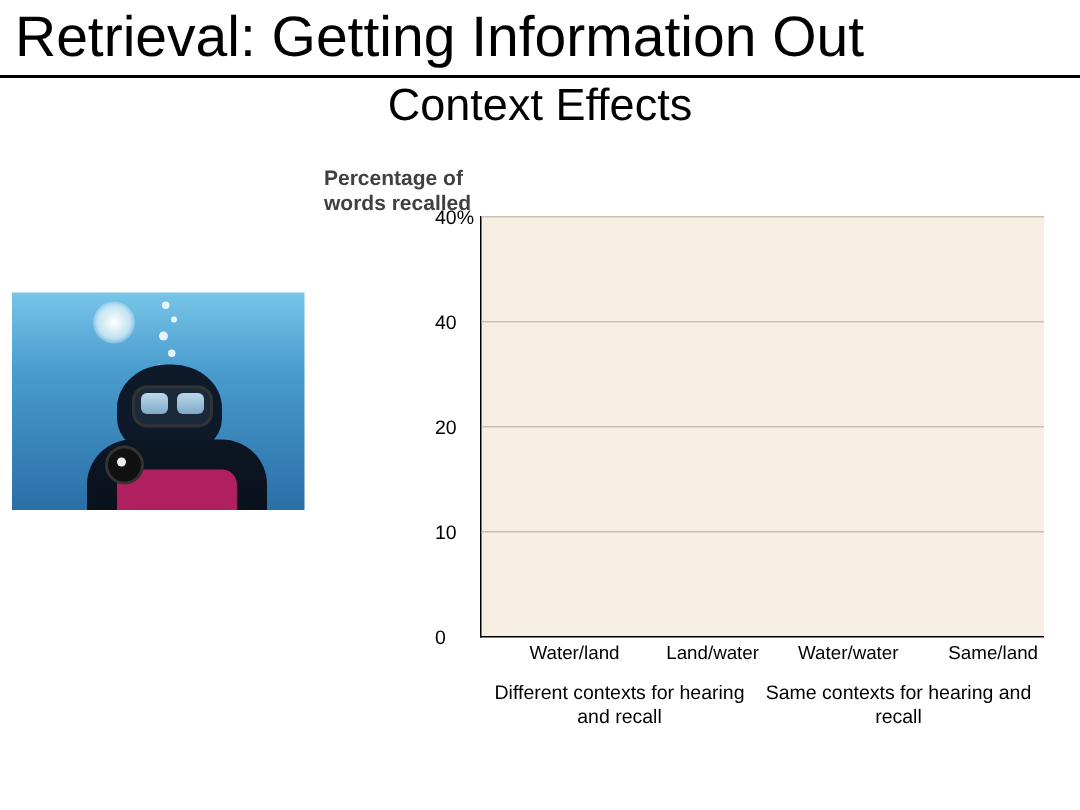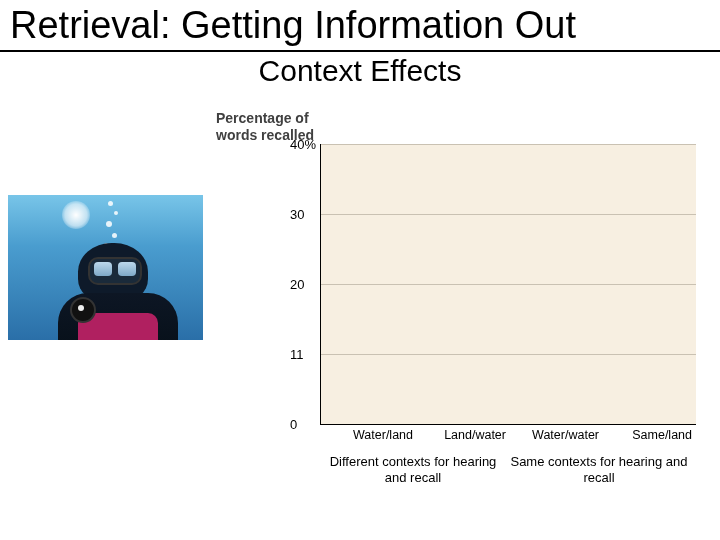--- a/index.html
+++ b/index.html
@@ -222,23 +222,23 @@
     <div class="mask"></div>
     <div class="body"></div>
     <div class="suit-accent"></div>
     <div class="reg"></div>
   </div>
 
   <div class="chart">
     <div class="y-title">Percentage of words recalled</div>
 
     <div class="tick" style="top:33px">40%</div>
-    <div class="tick" style="top:103px">30</div>
+    <div class="tick" style="top:103px">40</div>
     <div class="tick" style="top:173px">20</div>
-    <div class="tick" style="top:243px">11</div>
+    <div class="tick" style="top:243px">10</div>
     <div class="tick" style="top:313px">0</div>
 
     <div class="plot">
       <div class="grid" style="top:0"></div>
       <div class="grid" style="top:70px"></div>
       <div class="grid" style="top:140px"></div>
       <div class="grid" style="top:210px"></div>
     </div>
 
     <div class="xcat" style="left:110px;width:93px">Water/land</div>

